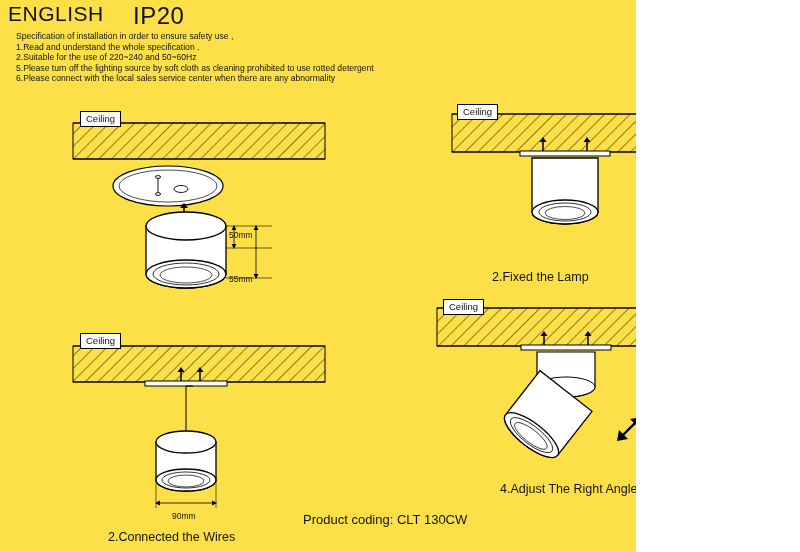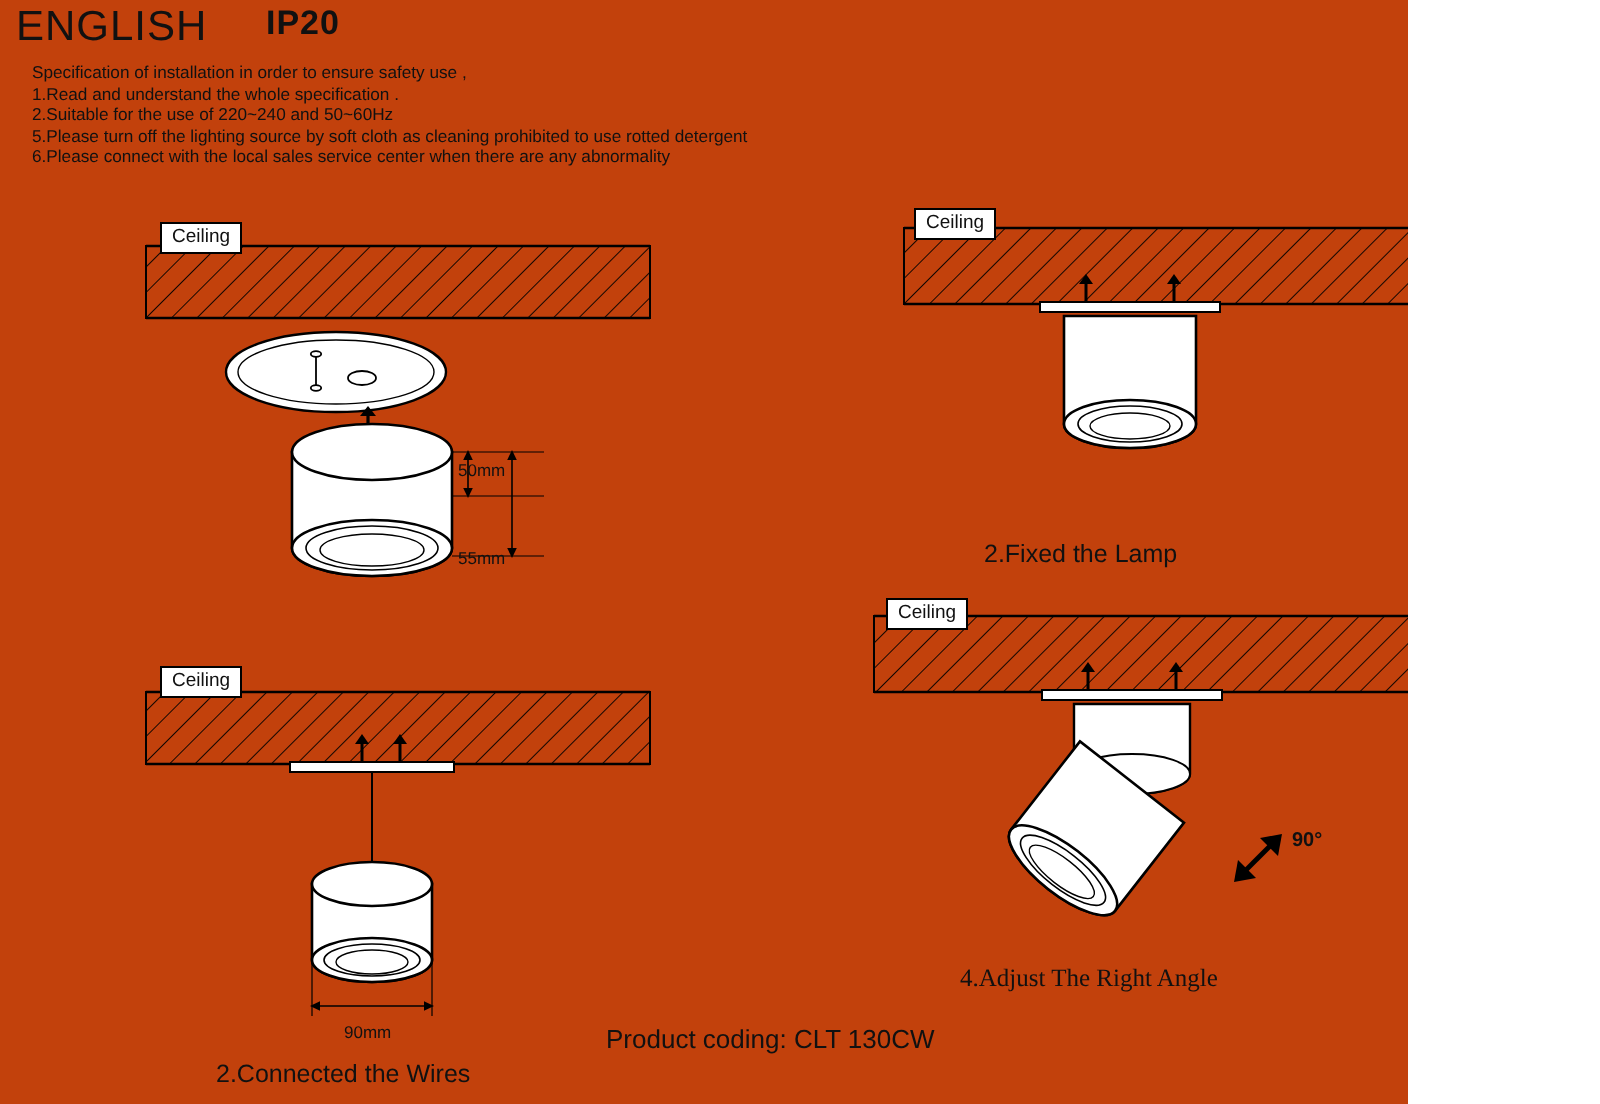--- a/index.html
+++ b/index.html
@@ -6,38 +6,37 @@
     margin: 0;
     padding: 0;
     background: #ffffff;
   }
   body {
     font-family: "Liberation Sans", sans-serif;
     color: #111111;
   }
   #page {
     position: relative;
-    width: 704px;
+    width: 636px;
     height: 552px;
     overflow: hidden;
-    background: #c2410c;
+    background: #fde047;
   }
   .abs { position: absolute; }
 
   
   #title-lang {
     left: 8px; top: 2px;
     font-size: 21px;
     letter-spacing: 0.5px;
   }
   #title-ip {
     left: 133px; top: 2px;
-    font-size: 17px;
+    font-size: 24px;
     letter-spacing: 0.5px;
-    font-weight: bold;
   }
 
   
   #spec-block {
     left: 16px; top: 31px;
     width: 560px;
     font-size: 8.6px;
     line-height: 10.6px;
   }
   #spec-block div { white-space: nowrap; }
@@ -224,17 +223,17 @@
     </g>
 
     <g>
       <line x1="196" y1="142" x2="212" y2="126" stroke="#000" stroke-width="2.4"></line>
       <polygon points="192,146 203,144 194,135" fill="#000"></polygon>
       <polygon points="216,122 205,124 214,133" fill="#000"></polygon>
     </g>
   </svg>
   <div class="abs ceiling-label" style="left:443px; top:299px;">Ceiling</div>
   <div class="abs angle-text" style="left:646px; top:415px;">90°</div>
-  <div class="abs step-caption" style="left:480px; top:482px;font-family:Liberation Serif, serif;">4.Adjust The Right Angle</div>
+  <div class="abs step-caption" style="left:500px; top:482px;">4.Adjust The Right Angle</div>
 
   <div class="abs" id="product-code">Product coding: CLT 130CW</div>
 
 </div>
 
 </body></html>

